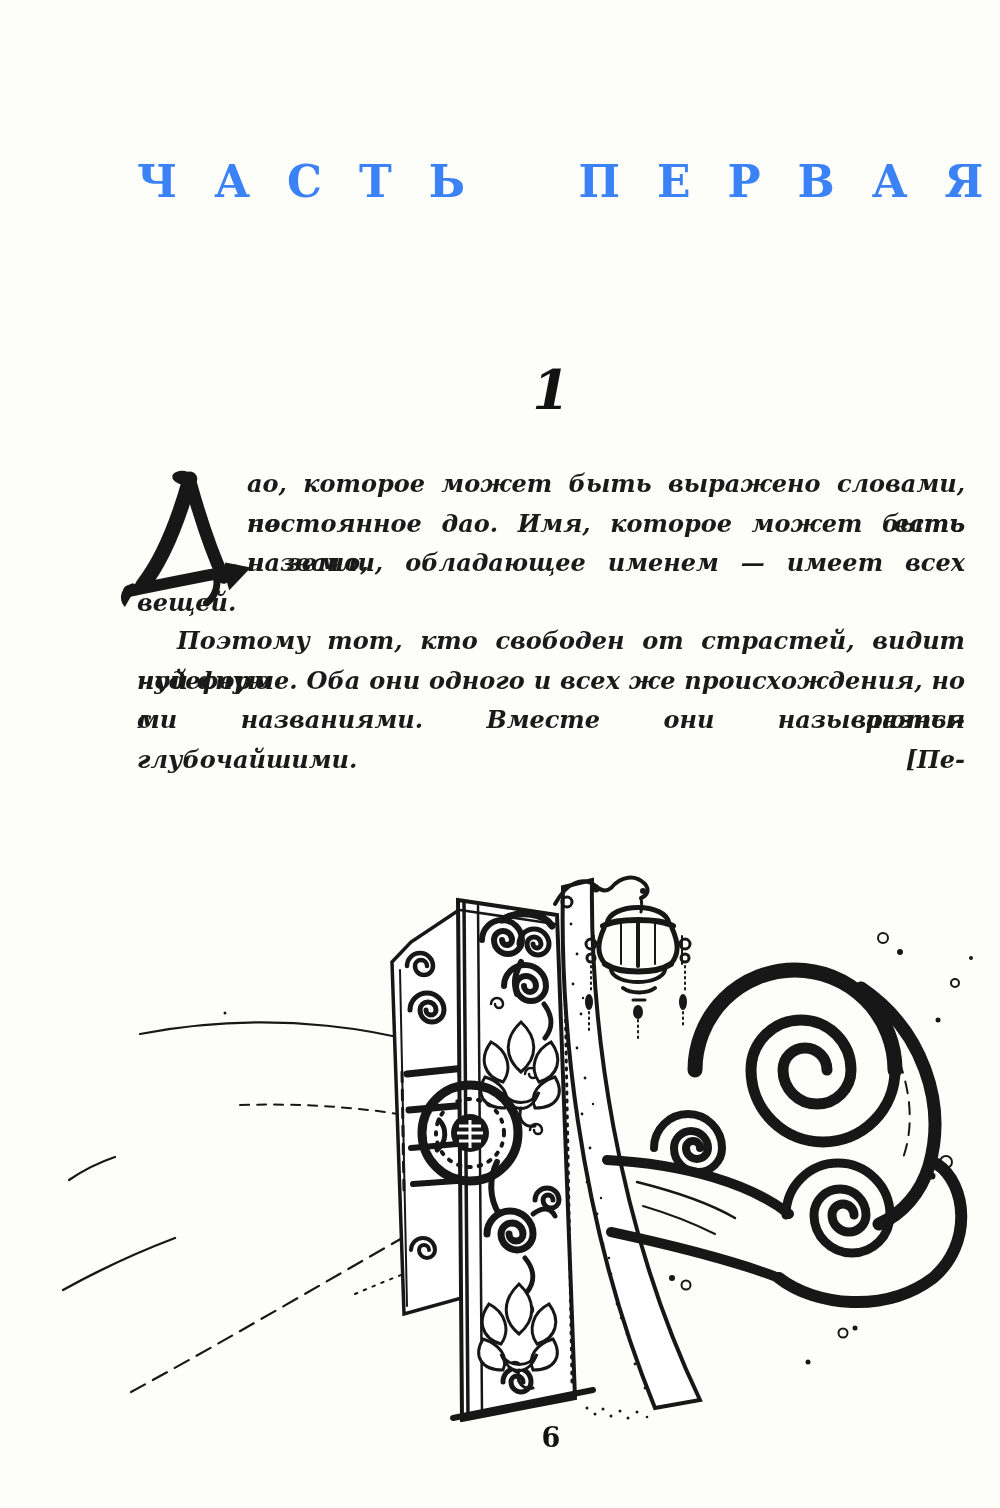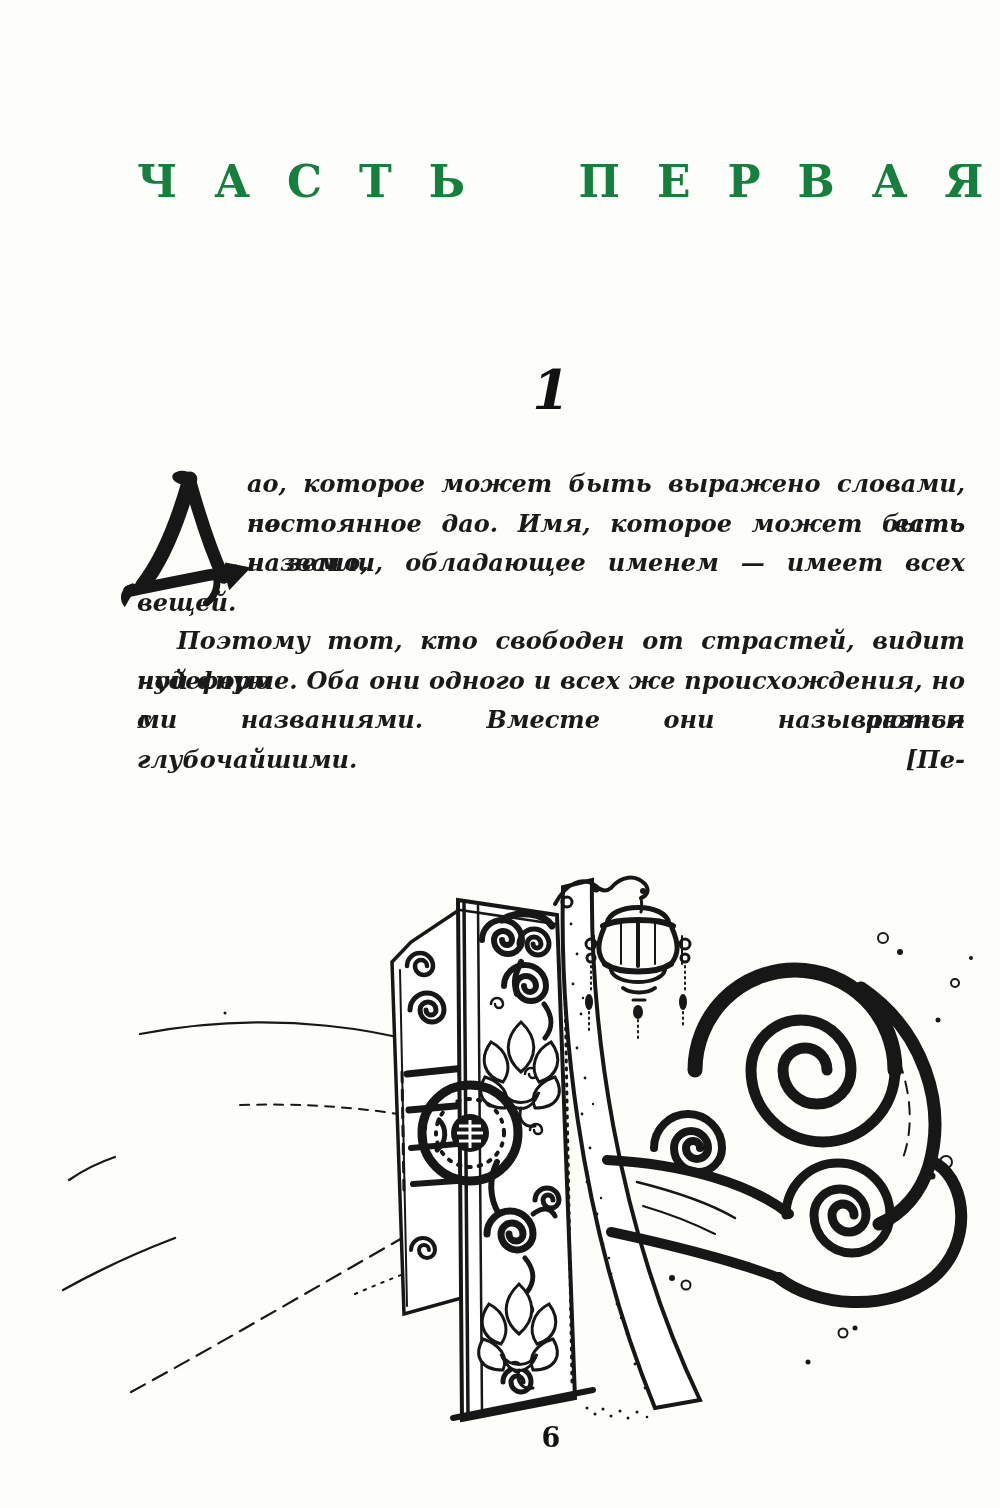--- a/index.html
+++ b/index.html
@@ -8,21 +8,21 @@
     background:#fdfdfa;
     font-family:"DejaVu Serif", serif;
     color:#171717;
   }
   .sr{position:absolute;width:1px;height:1px;overflow:hidden;opacity:0;pointer-events:none;}
 
   
   .part-title{
     position:absolute;left:137px;top:156px;width:840px;
     font-size:44px;font-weight:bold;letter-spacing:37px;word-spacing:24px;
-    white-space:nowrap;color:#15803d;text-align:right;
+    white-space:nowrap;color:#3b82f6;text-align:right;
   }
 
   
   .chapter-num{
     position:absolute;left:137px;top:360px;width:828px;
     text-align:center;font-size:54px;line-height:60px;
     font-weight:bold;font-style:italic;color:#121212;
   }
 
   

